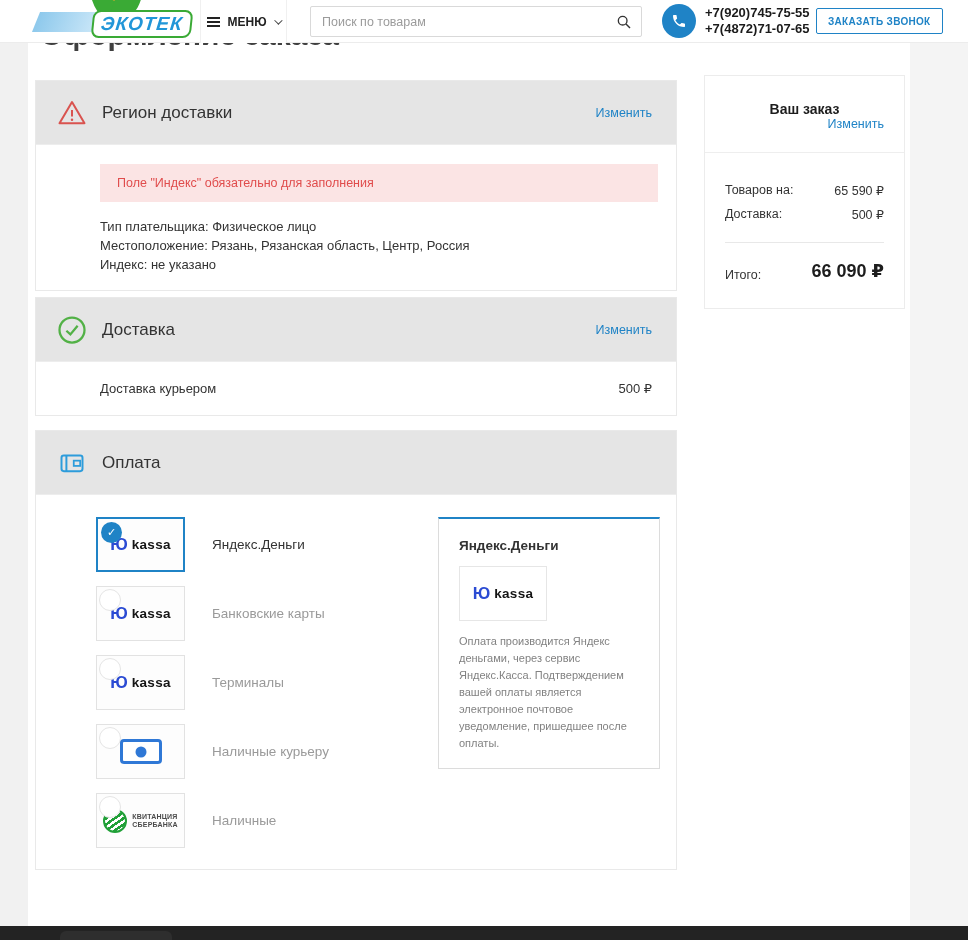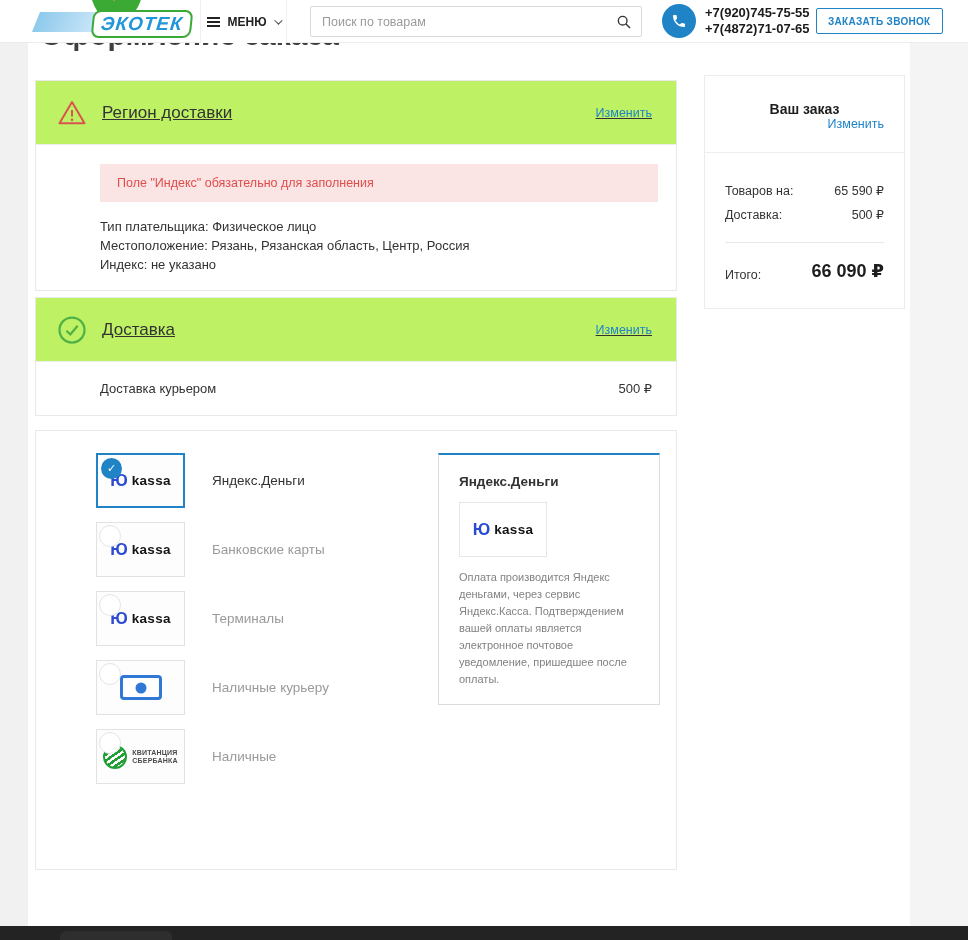--- a/index.html
+++ b/index.html
@@ -30,21 +30,21 @@
   .phone-block { position:absolute; left:662px; top:4px; display:flex; align-items:center; gap:9px; }
   .phone-circle { width:34px; height:34px; border-radius:50%; background:#1f83c6; display:flex; align-items:center; justify-content:center; }
   .phones { display:flex; flex-direction:column; }
   .phones a { color:#1b1b1b; font-size:13px; font-weight:700; line-height:16px; text-decoration:none; }
   .callback-btn { position:absolute; left:816px; top:8px; height:26px; padding:0 11px; background:#fff; border:1px solid #1f83c6; border-radius:2px; color:#1f83c6; font-family:inherit; font-size:10px; font-weight:700; letter-spacing:.3px; cursor:pointer; }
 
   .page-title { position:absolute; left:40px; top:18px; margin:0; z-index:5; font-size:30px; font-weight:700; color:#3f3f3f; }
 
   
   .card { position:absolute; left:35px; width:642px; background:#fff; border:1px solid #e9e9e9; }
-  .card-head { height:64px; background:#bef264; border-bottom:1px solid #ededed; display:flex; align-items:center; padding:0 24px 0 21px;text-decoration:underline; }
+  .card-head { height:64px; background:#e5e5e5; border-bottom:1px solid #ededed; display:flex; align-items:center; padding:0 24px 0 21px; }
   .head-icon { width:30px; height:30px; margin-right:15px; display:flex; align-items:center; justify-content:center; }
   .card-head h2 { margin:0; font-size:17px; font-weight:400; color:#333; }
   .change { margin-left:auto; color:#1f83c6; font-size:12.5px; text-decoration:none; cursor:pointer; }
 
   .section-region { top:80px; }
   .region-body { padding:19px 18px 16px 64px; }
   .error-box { background:#fbe4e4; color:#e04c4c; font-size:12.5px; padding:12px 17px; margin-bottom:15px; }
   .info-line { margin:0; font-size:13px; line-height:19px; color:#333; }
 
   .section-delivery { top:297px; }
@@ -78,21 +78,21 @@
   .coupon-label { width:72px; margin-left:20px; font-size:12.5px; line-height:16px; color:#333; }
   .coupon-wrap { margin-left:8px; width:194px; height:31px; border:1px solid #ddd; background:#fafafa; display:flex; align-items:center; }
   .coupon-wrap input { flex:1; min-width:0; border:0; outline:none; background:transparent; padding:0 9px; font-family:inherit; font-size:13px; color:#333; }
   .coupon-submit { width:42px; height:100%; border:0; background:transparent; font-size:17px; color:#2b2b2b; cursor:pointer; font-family:inherit; }
 
   
   .order-panel { position:absolute; left:704px; top:75px; width:201px; background:#fff; border:1px solid #ececec; }
   .panel-head { display:flex; justify-content:space-between; align-items:center; padding:25px 20px 21px; border-bottom:1px solid #eee;flex-direction:column; }
   .panel-title { font-size:14px; font-weight:700; color:#1d1d1d; }
   .panel-body { padding:30px 20px 26px; }
-  .srow { display:flex; justify-content:space-between; font-size:12.5px; color:#333; margin-bottom:9px;align-items:center; }
+  .srow { display:flex; justify-content:space-between; font-size:12.5px; color:#333; margin-bottom:9px; }
   .srow .val { text-align:right; }
   .sep { border:0; border-top:1px solid #e8e8e8; margin:20px 0 17px; }
   .srow.total { margin-bottom:0; align-items:flex-end; }
   .srow.total .val { font-size:18px; font-weight:600; color:#1d1d1d; }
 
   .footer { position:absolute; left:0; right:0; bottom:0; height:14px; background:#232323; }
   .footer-shape { position:absolute; left:60px; top:5px; width:112px; height:9px; background:#2e2e2e; border-radius:6px 6px 0 0; }
 </style>
 </head>
 <body>
@@ -174,20 +174,30 @@
       <h2>Доставка</h2>
       <a href="#" class="change">Изменить</a>
     </div>
     <div class="delivery-body">
       <span>Доставка курьером</span>
       <span>500 ₽</span>
     </div>
   </section>
 
   <section class="card section-payment">
+    <div class="card-head">
+      <span class="head-icon">
+        <svg width="28" height="28" viewBox="0 0 24 24">
+            <rect x="3" y="5.5" width="18" height="13.5" rx="2" fill="none" stroke="#2d9cdb" stroke-width="1.7"></rect>
+            <line x1="7.2" y1="5.5" x2="7.2" y2="19" stroke="#2d9cdb" stroke-width="1.7"></line>
+            <rect x="13.5" y="10" width="5.5" height="4.5" fill="none" stroke="#2d9cdb" stroke-width="1.5"></rect>
+          </svg>
+      </span>
+      <h2>Оплата</h2>
+    </div>
     <div class="payment-body">
       <div class="pay-list">
 
         <div class="pay-item">
           <div class="pay-card selected">
             <span class="check-badge">✓</span>
             <span class="yk">
               <span class="yk-mark">Ю</span>
               <span class="yk-word">kassa</span>
             </span>

